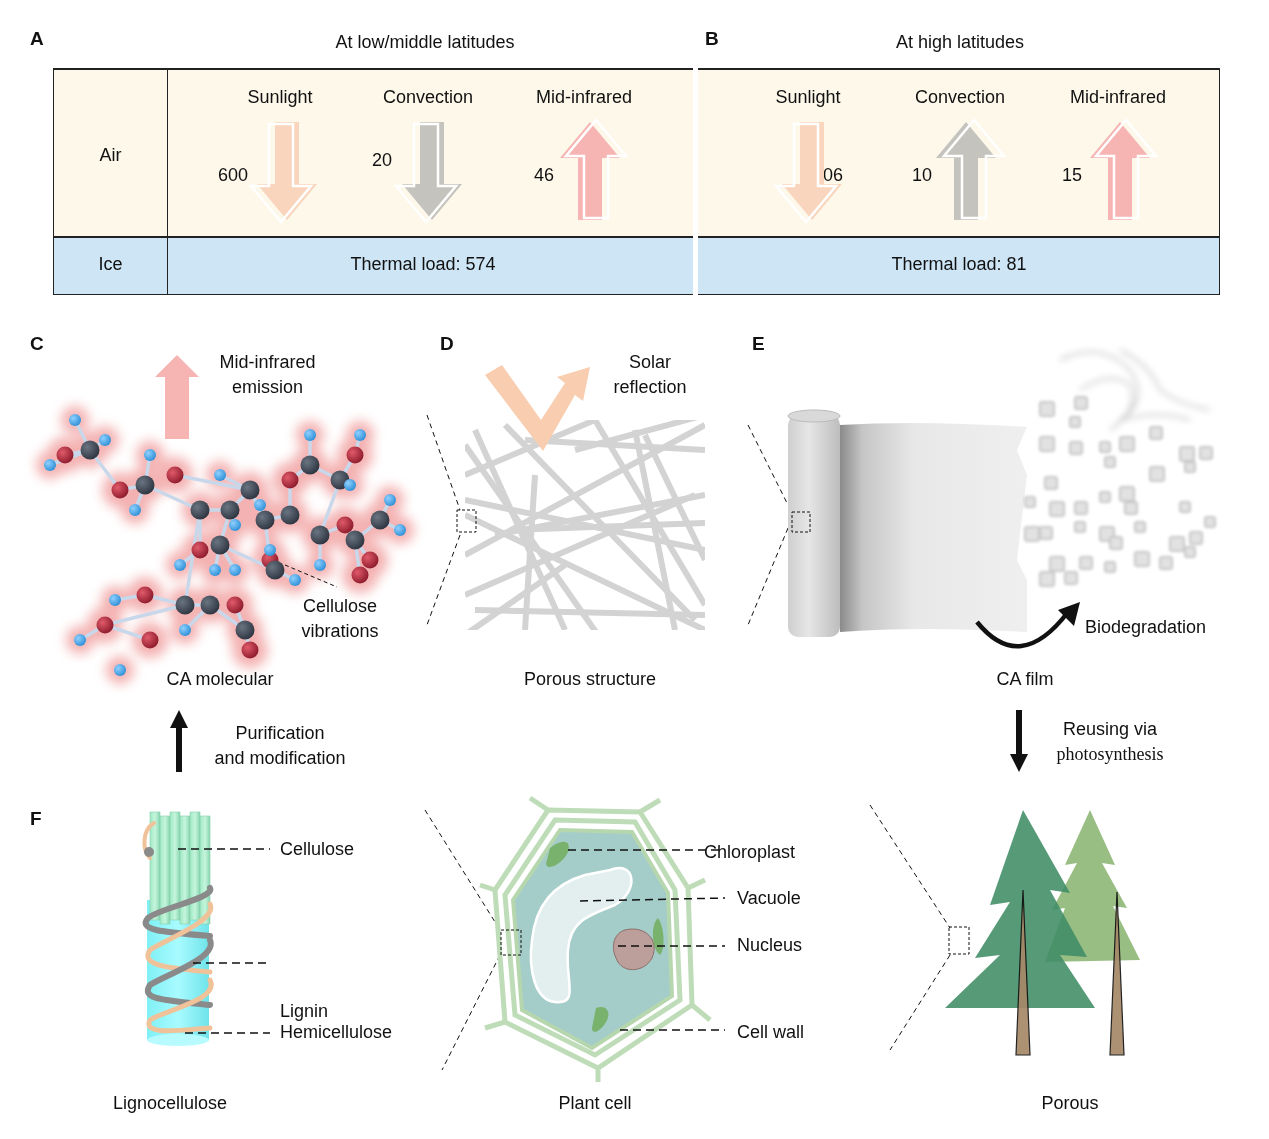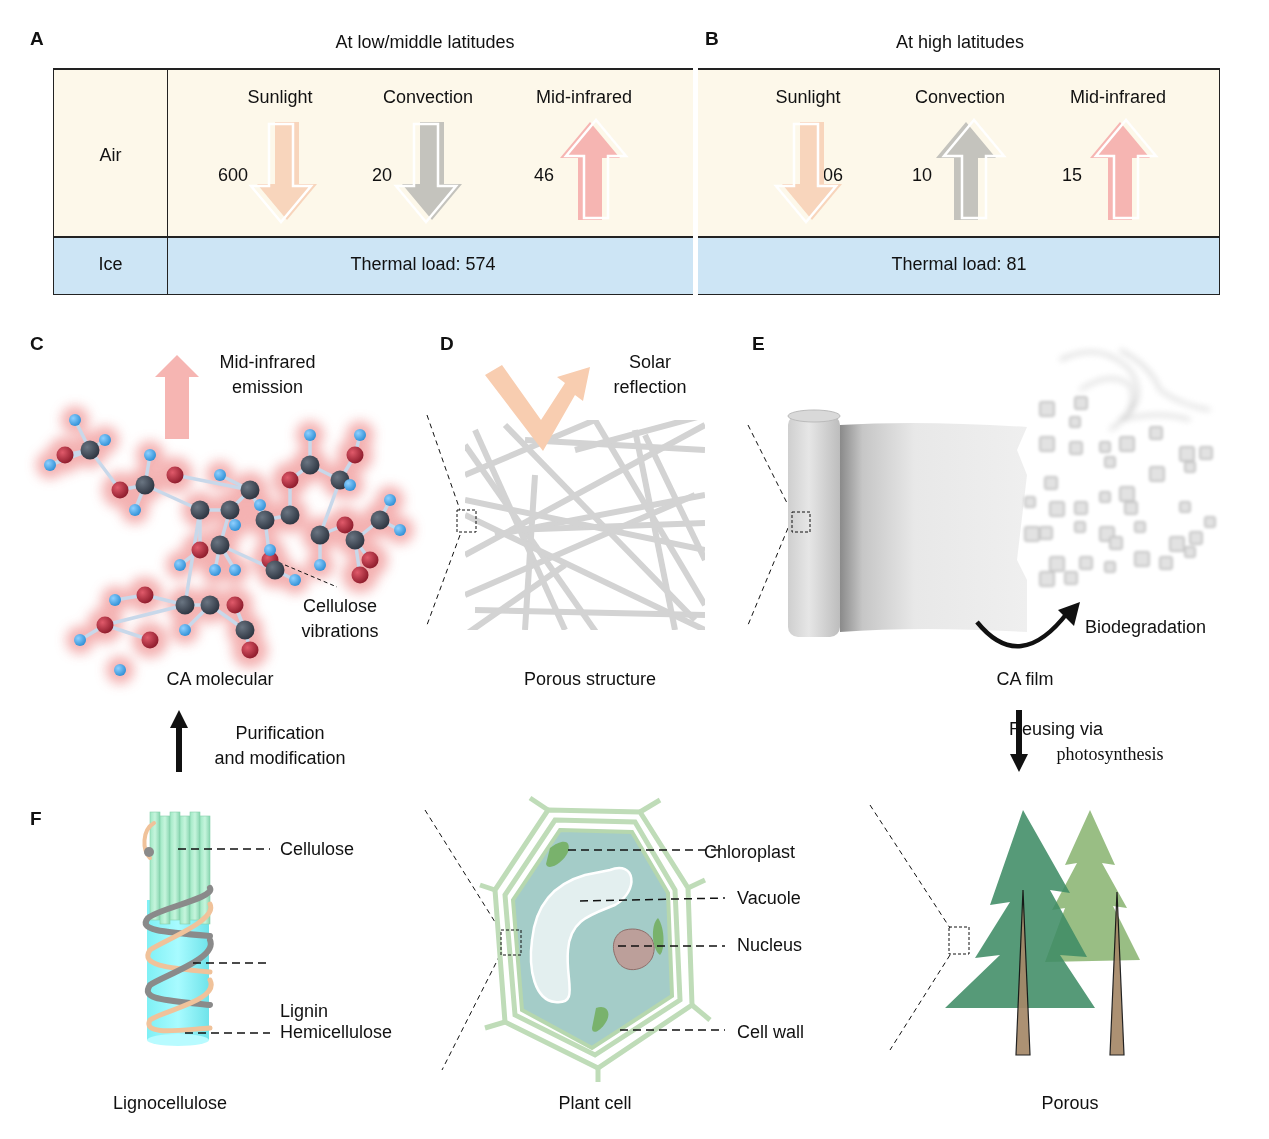--- a/index.html
+++ b/index.html
@@ -27,21 +27,21 @@
   <div class="abs" style="left:114px;top:0;width:1px;height:224px;background:#222;"></div>
 </div>
 <div class="txt ctr" style="left:53px;top:145px;width:115px;">Air</div>
 <div class="txt ctr" style="left:53px;top:254px;width:115px;">Ice</div>
 
 <div class="txt ctr" style="left:220px;top:87px;width:120px;">Sunlight</div>
 <div class="txt ctr" style="left:368px;top:87px;width:120px;">Convection</div>
 <div class="txt ctr" style="left:524px;top:87px;width:120px;">Mid-infrared</div>
 
 <div class="txt" style="left:218px;top:165px;">600</div>
-<div class="txt" style="left:372px;top:165px;">20</div>
+<div class="txt" style="left:372px;top:150px;">20</div>
 <div class="txt" style="left:534px;top:165px;">46</div>
 
 <svg width="0" height="0" style="left:0;top:0;">
   <defs>
     <g id="arrowDown">
       <path d="M-12,0 L12,0 L12,62 L30,62 L0,98 L-30,62 L-12,62 Z"></path>
     </g>
     <g id="arrowUp">
       <path d="M-12,98 L12,98 L12,36 L30,36 L0,0 L-30,36 L-12,36 Z"></path>
     </g>
@@ -415,21 +415,21 @@
 
 <svg style="left:169px;top:710px;" width="20" height="62">
   <path d="M7,62 L13,62 L13,18 L19,18 L10,0 L1,18 L7,18 Z" fill="#111"></path>
 </svg>
 <div class="txt ctr" style="left:200px;top:723px;width:160px;">Purification</div>
 <div class="txt ctr" style="left:200px;top:748px;width:160px;text-align:center;">and modification</div>
 
 <svg style="left:1009px;top:710px;" width="20" height="62">
   <path d="M7,0 L13,0 L13,44 L19,44 L10,62 L1,44 L7,44 Z" fill="#111"></path>
 </svg>
-<div class="txt ctr" style="left:976px;top:719px;width:160px;">Reusing via</div>
+<div class="txt ctr" style="left:1030px;top:719px;width:160px;">Reusing via</div>
 <div class="txt ctr" style="left:1030px;top:744px;width:160px;font-family:Liberation Serif, serif;">photosynthesis</div>
 
 <div class="panel-letter" style="left:30px;top:808px;">F</div>
 
 <svg style="left:120px;top:800px;" width="140" height="260">
   <defs>
     <linearGradient id="cel" x1="0" x2="1">
         <stop offset="0" stop-color="#9fe8c4"></stop>
         <stop offset="0.5" stop-color="#c6f5dd"></stop>
         <stop offset="1" stop-color="#88d6b0"></stop>

